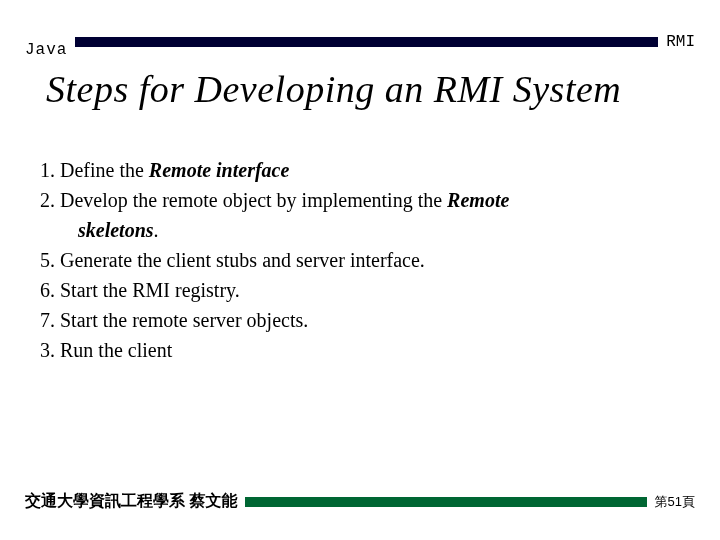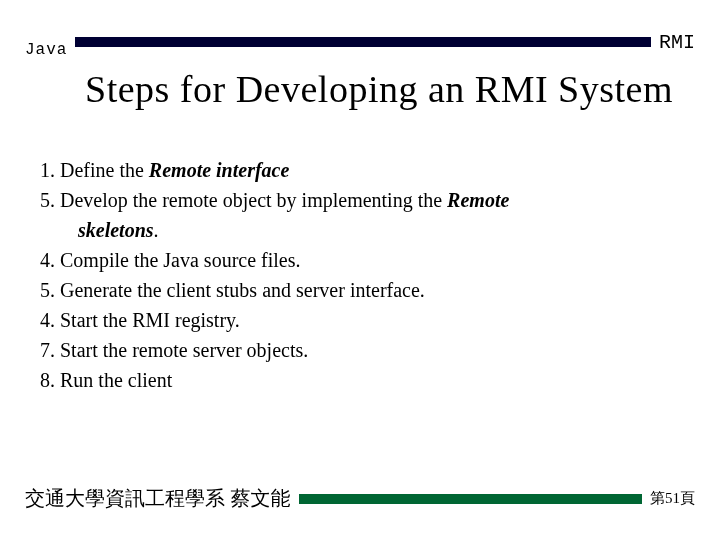--- a/index.html
+++ b/index.html
@@ -23,27 +23,28 @@
       letter-spacing: 1px;
       margin-top: 16px;
     }
     .header-bar {
       flex: 1;
       height: 10px;
       background: #000033;
     }
     .header-right {
       font-family: "Courier New", monospace;
-      font-size: 20px;
+      font-size: 16px;
     }
     .title {
       font-size: 38px;
       font-weight: normal;
-      padding: 8px 0 0 85px;
+      padding: 8px 0 0 46px;
       letter-spacing: 0.5px;
+      font-style: italic;
     }
     .content {
       padding: 45px 44px 0 40px;
       font-size: 20px;
       line-height: 1.45;
     }
     .step { margin-bottom: 1px; }
     .indent { padding-left: 38px; }
     .bi { font-weight: bold; font-style: italic; }
     .b { font-weight: normal; margin-top: 45px; }
@@ -52,62 +53,61 @@
       bottom: 28px;
       left: 0;
       right: 0;
       display: flex;
       align-items: center;
       padding: 0 25px;
       gap: 8px;
     }
     .footer-left {
       font-family: "Microsoft JhengHei", "PMingLiU", sans-serif;
-      font-size: 20px;
-      font-weight: normal;
+      font-size: 16px;
+      font-weight: bold;
       white-space: nowrap;
     }
     .footer-bar {
       flex: 1;
       height: 10px;
       background: #006633;
     }
     .footer-right {
-      font-family: Liberation Serif, serif;
-      font-size: 15px;
+      font-family: Liberation Sans, sans-serif;
+      font-size: 13px;
       white-space: nowrap;
     }
   </style>
 </head>
 <body>
 
 <div class="header">
   <span class="header-left">Java</span>
   <div class="header-bar"></div>
   <span class="header-right">RMI</span>
 </div>
 
 <h1 class="title">Steps for Developing an RMI System</h1>
 
 <div class="content">
   <div class="step">
     <span>1. Define the </span><span class="bi">Remote interface</span>
   </div>
   <div class="step">
-    <span>5. Develop the remote object by implementing the </span><span class="bi">Remote</span>
+    <span>2. Develop the remote object by implementing the </span><span class="bi">Remote</span>
   </div>
   <div class="step indent">
     <span class="bi">skeletons</span><span>.</span>
   </div>
-  <div class="step">4. Compile the Java source files.</div>
   <div class="step">
     <span>5. Generate the </span><span class="b">client stubs</span><span> and </span><span class="b">server interface</span><span>.</span>
   </div>
-  <div class="step">4. Start the RMI registry.</div>
+  <div class="step">6. Start the RMI registry.</div>
   <div class="step">7. Start the remote server objects.</div>
-  <div class="step">8. Run the client</div>
+  <div class="step">3. Run the client</div>
 </div>
 
 <div class="footer">
   <span class="footer-left">交通大學資訊工程學系 蔡文能</span>
   <div class="footer-bar"></div>
   <span class="footer-right">第51頁</span>
 </div>
 
 </body></html>

